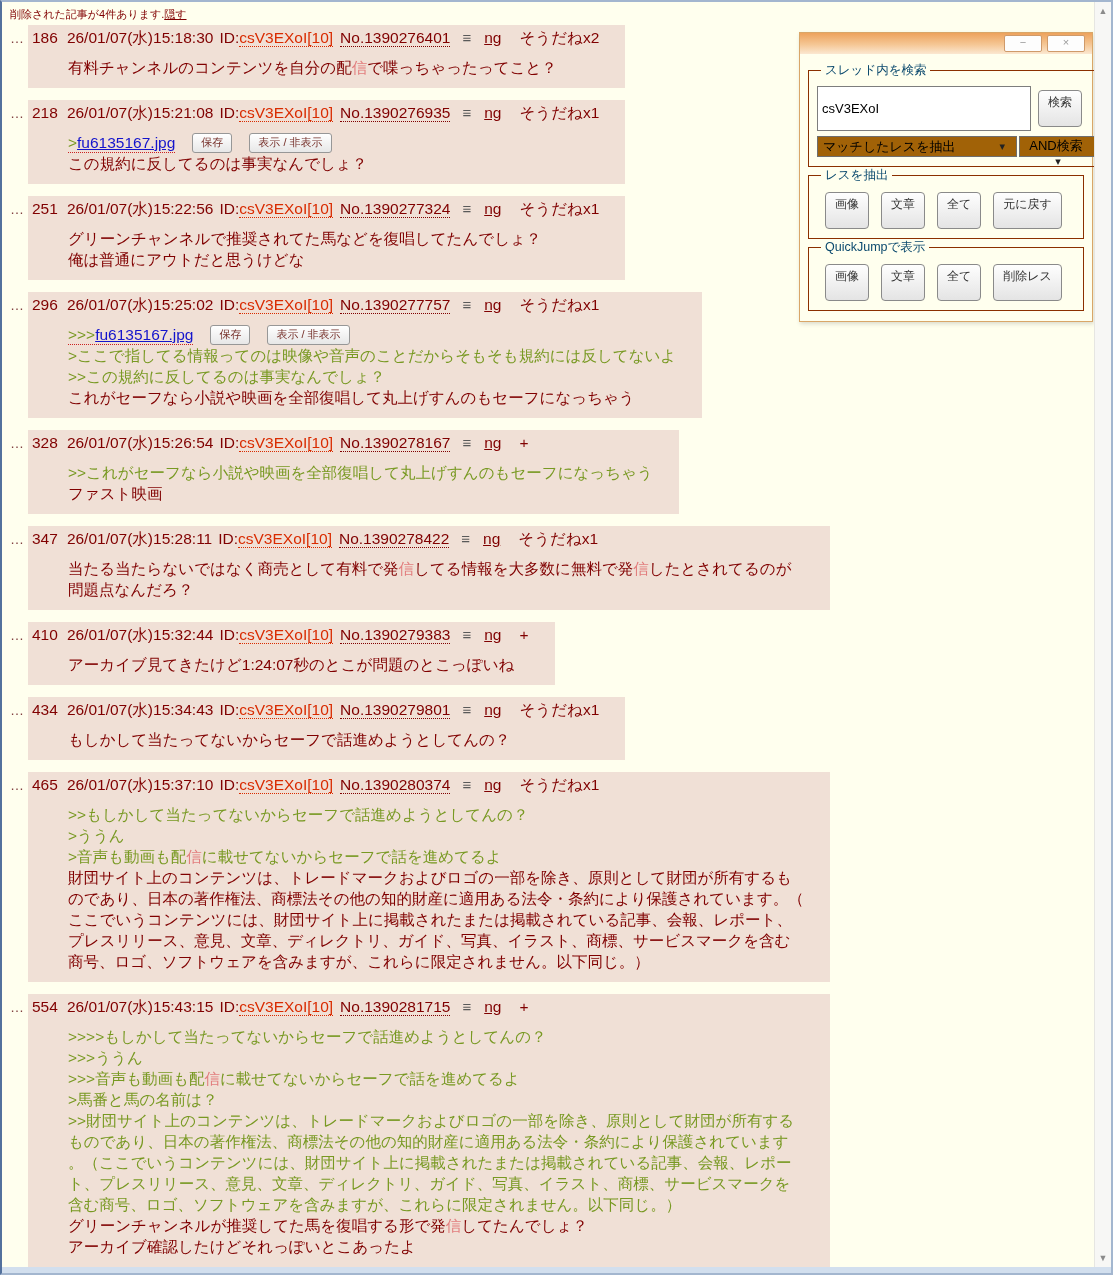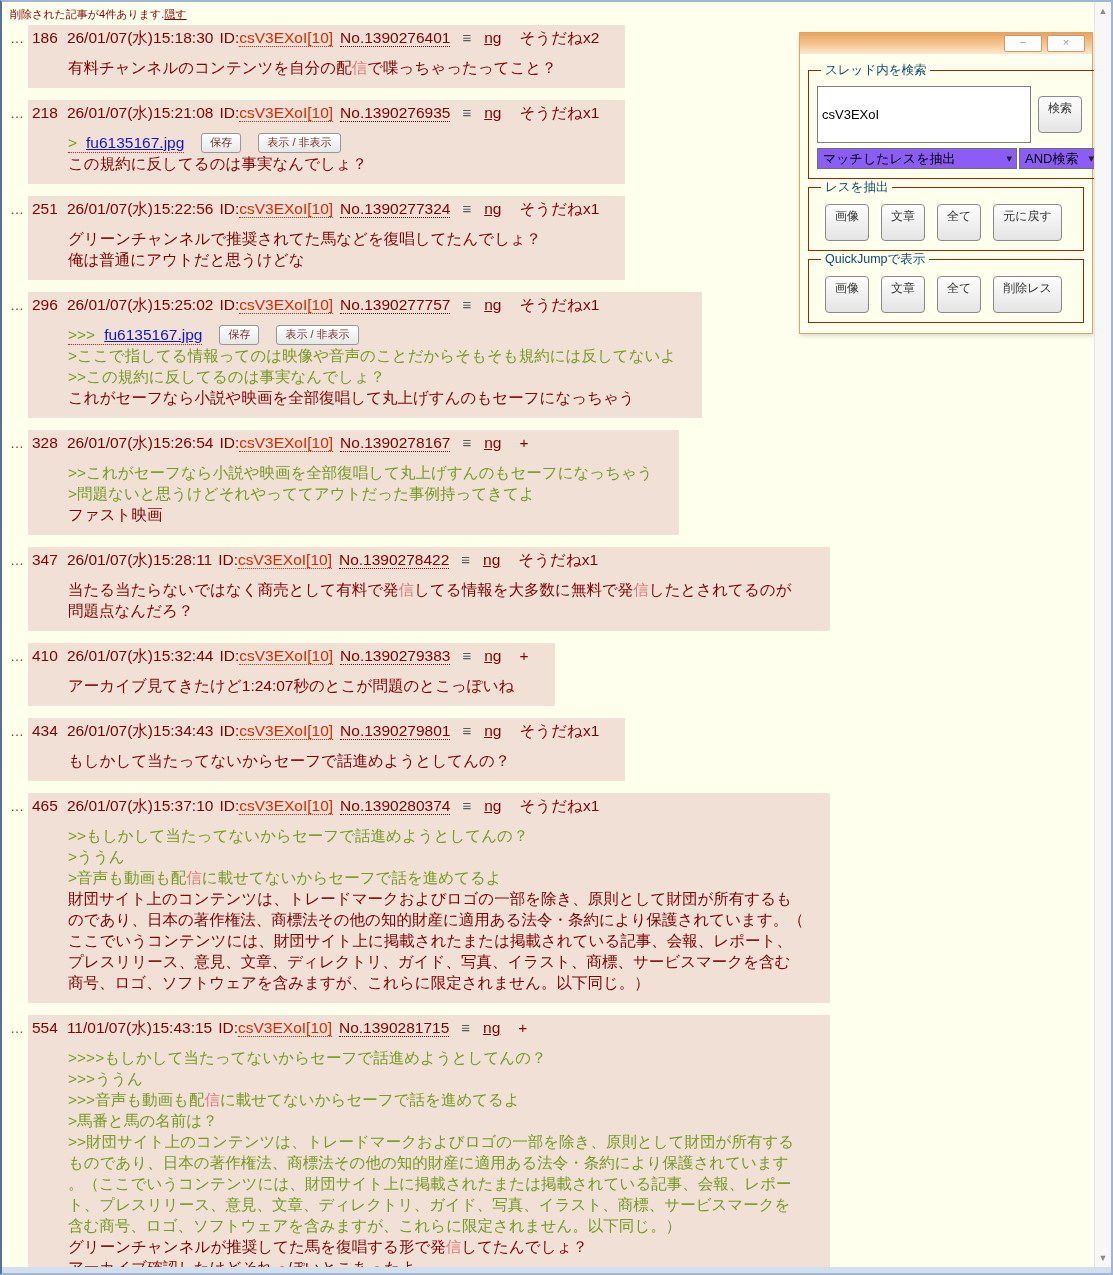--- a/index.html
+++ b/index.html
@@ -24,47 +24,47 @@
   .menu-ico{color:#5a5a5a;margin-left:12px;font-size:15px;cursor:pointer;}
   .nglink{margin-left:13px;text-decoration:underline;cursor:pointer;}
   .reaction{margin-left:18px;cursor:pointer;}
   .pbody{margin:9px 0 0 36px;max-width:736px;word-break:break-all;line-break:anywhere;}
   .q{color:#789922;}
   .t{color:#800000;}
   .hl{color:#e27d7d;}
   .filerow{height:21px;}
   .fprefix{color:#789922;}
   .flinkwrap{border-bottom:1px dotted #cc2222;padding-bottom:1px;}
-  .flink{color:#1414cc;text-decoration:underline;cursor:pointer;margin-left:9px;}
+  .flink{color:#1414cc;text-decoration:underline;cursor:pointer;}
   .minibtn{font-size:11px;color:#76302a;background:linear-gradient(#ffffff,#e7e7e7);
     border:1px solid #979797;border-radius:3px;padding:1px 8px 2px;margin-left:17px;
     vertical-align:2px;cursor:pointer;font-family:inherit;}
   
   .panel{position:absolute;top:30px;right:1px;width:294px;box-shadow:1px 2px 4px rgba(60,60,60,.18);}
   .titlebar{height:22px;background:linear-gradient(180deg,#eda25c 0%,#f5c795 55%,#fbe8d1 100%);
     border:1px solid #d9a668;border-bottom:none;display:flex;justify-content:flex-end;align-items:center;
     gap:5px;padding:0 7px;box-sizing:border-box;}
   .winbtn{width:36px;height:15px;background:#fdfdfd;border:1px solid #cf9a6a;border-radius:2px;
     color:#9a9a9a;font-size:11px;line-height:13px;text-align:center;cursor:pointer;}
   .panelbody{border:1px solid #d9a668;border-top:none;background:#ffffee;padding:8px 8px 10px;}
   fieldset{border:1px solid #8b2f00;margin:0;padding:5px 6px 9px;}
   fieldset + fieldset{margin-top:0px;}
   legend{color:#0c4a6e;font-size:12.5px;padding:0 4px;margin-left:6px;}
   .srow{display:flex;align-items:center;gap:7px;margin:2px 0 0 2px;}
   .sinput{width:204px;height:19px;border:1px solid #7d7d7d;background:#fff;color:#000;
-    font-size:13px;padding:18px 4px;font-family:inherit;}
+    font-size:13px;padding:12px 4px;font-family:inherit;}
   .pbtn{font-size:12px;color:#333;background:linear-gradient(#fefefe,#e4e4e4);
     border:1px solid #8a8a8a;border-radius:4px;padding:3px 9px 15px;cursor:pointer;font-family:inherit;}
   .selrow{display:flex;margin:5px 0 0 2px;}
-  .fakesel{height:21px;border:1px solid #6e6e6e;background:#8b5cf6;color:#000;font-size:13px;
-    display:flex;align-items:center;justify-content:space-between;padding:0 4px 0 5px;
+  .fakesel{height:21px;border:1px solid #6e6e6e;background:#a16207;color:#000;font-size:13px;
+    display:flex;align-items:center;justify-content:space-between;padding:0 11px 0 5px;
     box-sizing:border-box;cursor:pointer;}
   .fakesel .chev{color:#222;font-size:11px;margin-left:4px;}
   .sel1{width:200px;}
-  .sel2{width:80px;margin-left:2px;}
+  .sel2{width:80px;margin-left:2px;flex-direction:column;}
   .btnrow{display:flex;gap:12px;margin:3px 0 0 10px;}
   
   .vscroll{position:absolute;right:0;top:0;width:17px;bottom:6px;background:#f7f7f5;border-left:1px solid #e6e6e2;box-sizing:border-box;}
   .varrow{position:absolute;left:0;width:16px;height:16px;color:#8b8b8b;font-size:9px;
     text-align:center;line-height:16px;cursor:pointer;}
   .varrow.up{top:1px;}
   .varrow.down{bottom:1px;}
   .hstrip{position:absolute;left:0;right:0;bottom:0;height:6px;background:#d2dfee;}
 </style>
 </head>
@@ -90,39 +90,38 @@
               <div class="t">俺は普通にアウトだと思うけどな</div>
             </div></div></div>
         <div class="post-row"><span class="dots">…</span><div class="post"><div class="phead"><span class="num">296</span><span class="datetime">26/01/07(水)15:25:02</span><span class="idwrap">ID:<span class="idlink">csV3EXoI[10]</span></span><span class="nolink">No.1390277757</span><span class="menu-ico">≡</span><span class="nglink">ng</span><span class="reaction">そうだねx1</span></div><div class="pbody">
               <div class="filerow"><span class="flinkwrap"><span class="fprefix">&gt;&gt;&gt;</span><a class="flink">fu6135167.jpg</a></span><button class="minibtn">保存</button><button class="minibtn">表示 / 非表示</button></div>
               <div class="q">&gt;ここで指してる情報ってのは映像や音声のことだからそもそも規約には反してないよ</div>
               <div class="q">&gt;&gt;この規約に反してるのは事実なんでしょ？</div>
               <div class="t">これがセーフなら小説や映画を全部復唱して丸上げすんのもセーフになっちゃう</div>
             </div></div></div>
         <div class="post-row"><span class="dots">…</span><div class="post"><div class="phead"><span class="num">328</span><span class="datetime">26/01/07(水)15:26:54</span><span class="idwrap">ID:<span class="idlink">csV3EXoI[10]</span></span><span class="nolink">No.1390278167</span><span class="menu-ico">≡</span><span class="nglink">ng</span><span class="reaction">+</span></div><div class="pbody">
               <div class="q">&gt;&gt;これがセーフなら小説や映画を全部復唱して丸上げすんのもセーフになっちゃう</div>
-              <div class="q">&gt;問題ないと思うけどそれやっててアウトだった事例持ってきてよ</div>
               <div class="t">ファスト映画</div>
             </div></div></div>
         <div class="post-row"><span class="dots">…</span><div class="post"><div class="phead"><span class="num">347</span><span class="datetime">26/01/07(水)15:28:11</span><span class="idwrap">ID:<span class="idlink">csV3EXoI[10]</span></span><span class="nolink">No.1390278422</span><span class="menu-ico">≡</span><span class="nglink">ng</span><span class="reaction">そうだねx1</span></div><div class="pbody">
               <div class="t">当たる当たらないではなく商売として有料で発<span class="hl">信</span>してる情報を大多数に無料で発<span class="hl">信</span>したとされてるのが問題点なんだろ？</div>
             </div></div></div>
         <div class="post-row"><span class="dots">…</span><div class="post"><div class="phead"><span class="num">410</span><span class="datetime">26/01/07(水)15:32:44</span><span class="idwrap">ID:<span class="idlink">csV3EXoI[10]</span></span><span class="nolink">No.1390279383</span><span class="menu-ico">≡</span><span class="nglink">ng</span><span class="reaction">+</span></div><div class="pbody">
               <div class="t">アーカイブ見てきたけど1:24:07秒のとこが問題のとこっぽいね</div>
             </div></div></div>
         <div class="post-row"><span class="dots">…</span><div class="post"><div class="phead"><span class="num">434</span><span class="datetime">26/01/07(水)15:34:43</span><span class="idwrap">ID:<span class="idlink">csV3EXoI[10]</span></span><span class="nolink">No.1390279801</span><span class="menu-ico">≡</span><span class="nglink">ng</span><span class="reaction">そうだねx1</span></div><div class="pbody">
               <div class="t">もしかして当たってないからセーフで話進めようとしてんの？</div>
             </div></div></div>
         <div class="post-row"><span class="dots">…</span><div class="post"><div class="phead"><span class="num">465</span><span class="datetime">26/01/07(水)15:37:10</span><span class="idwrap">ID:<span class="idlink">csV3EXoI[10]</span></span><span class="nolink">No.1390280374</span><span class="menu-ico">≡</span><span class="nglink">ng</span><span class="reaction">そうだねx1</span></div><div class="pbody">
               <div class="q">&gt;&gt;もしかして当たってないからセーフで話進めようとしてんの？</div>
               <div class="q">&gt;ううん</div>
               <div class="q">&gt;音声も動画も配<span class="hl">信</span>に載せてないからセーフで話を進めてるよ</div>
               <div class="t">財団サイト上のコンテンツは、トレードマークおよびロゴの一部を除き、原則として財団が所有するものであり、日本の著作権法、商標法その他の知的財産に適用ある法令・条約により保護されています。（ここでいうコンテンツには、財団サイト上に掲載されたまたは掲載されている記事、会報、レポート、プレスリリース、意見、文章、ディレクトリ、ガイド、写真、イラスト、商標、サービスマークを含む商号、ロゴ、ソフトウェアを含みますが、これらに限定されません。以下同じ。）</div>
             </div></div></div>
-        <div class="post-row"><span class="dots">…</span><div class="post"><div class="phead"><span class="num">554</span><span class="datetime">11/01/07(水)15:43:15</span><span class="idwrap">ID:<span class="idlink">csV3EXoI[10]</span></span><span class="nolink">No.1390281715</span><span class="menu-ico">≡</span><span class="nglink">ng</span><span class="reaction">+</span></div><div class="pbody">
+        <div class="post-row"><span class="dots">…</span><div class="post"><div class="phead"><span class="num">554</span><span class="datetime">26/01/07(水)15:43:15</span><span class="idwrap">ID:<span class="idlink">csV3EXoI[10]</span></span><span class="nolink">No.1390281715</span><span class="menu-ico">≡</span><span class="nglink">ng</span><span class="reaction">+</span></div><div class="pbody">
               <div class="q">&gt;&gt;&gt;&gt;もしかして当たってないからセーフで話進めようとしてんの？</div>
               <div class="q">&gt;&gt;&gt;ううん</div>
               <div class="q">&gt;&gt;&gt;音声も動画も配<span class="hl">信</span>に載せてないからセーフで話を進めてるよ</div>
               <div class="q">&gt;馬番と馬の名前は？</div>
               <div class="q">&gt;&gt;財団サイト上のコンテンツは、トレードマークおよびロゴの一部を除き、原則として財団が所有するものであり、日本の著作権法、商標法その他の知的財産に適用ある法令・条約により保護されています。（ここでいうコンテンツには、財団サイト上に掲載されたまたは掲載されている記事、会報、レポート、プレスリリース、意見、文章、ディレクトリ、ガイド、写真、イラスト、商標、サービスマークを含む商号、ロゴ、ソフトウェアを含みますが、これらに限定されません。以下同じ。）</div>
               <div class="t">グリーンチャンネルが推奨してた馬を復唱する形で発<span class="hl">信</span>してたんでしょ？</div>
               <div class="t">アーカイブ確認したけどそれっぽいとこあったよ</div>
             </div></div></div>
       </div>
 

